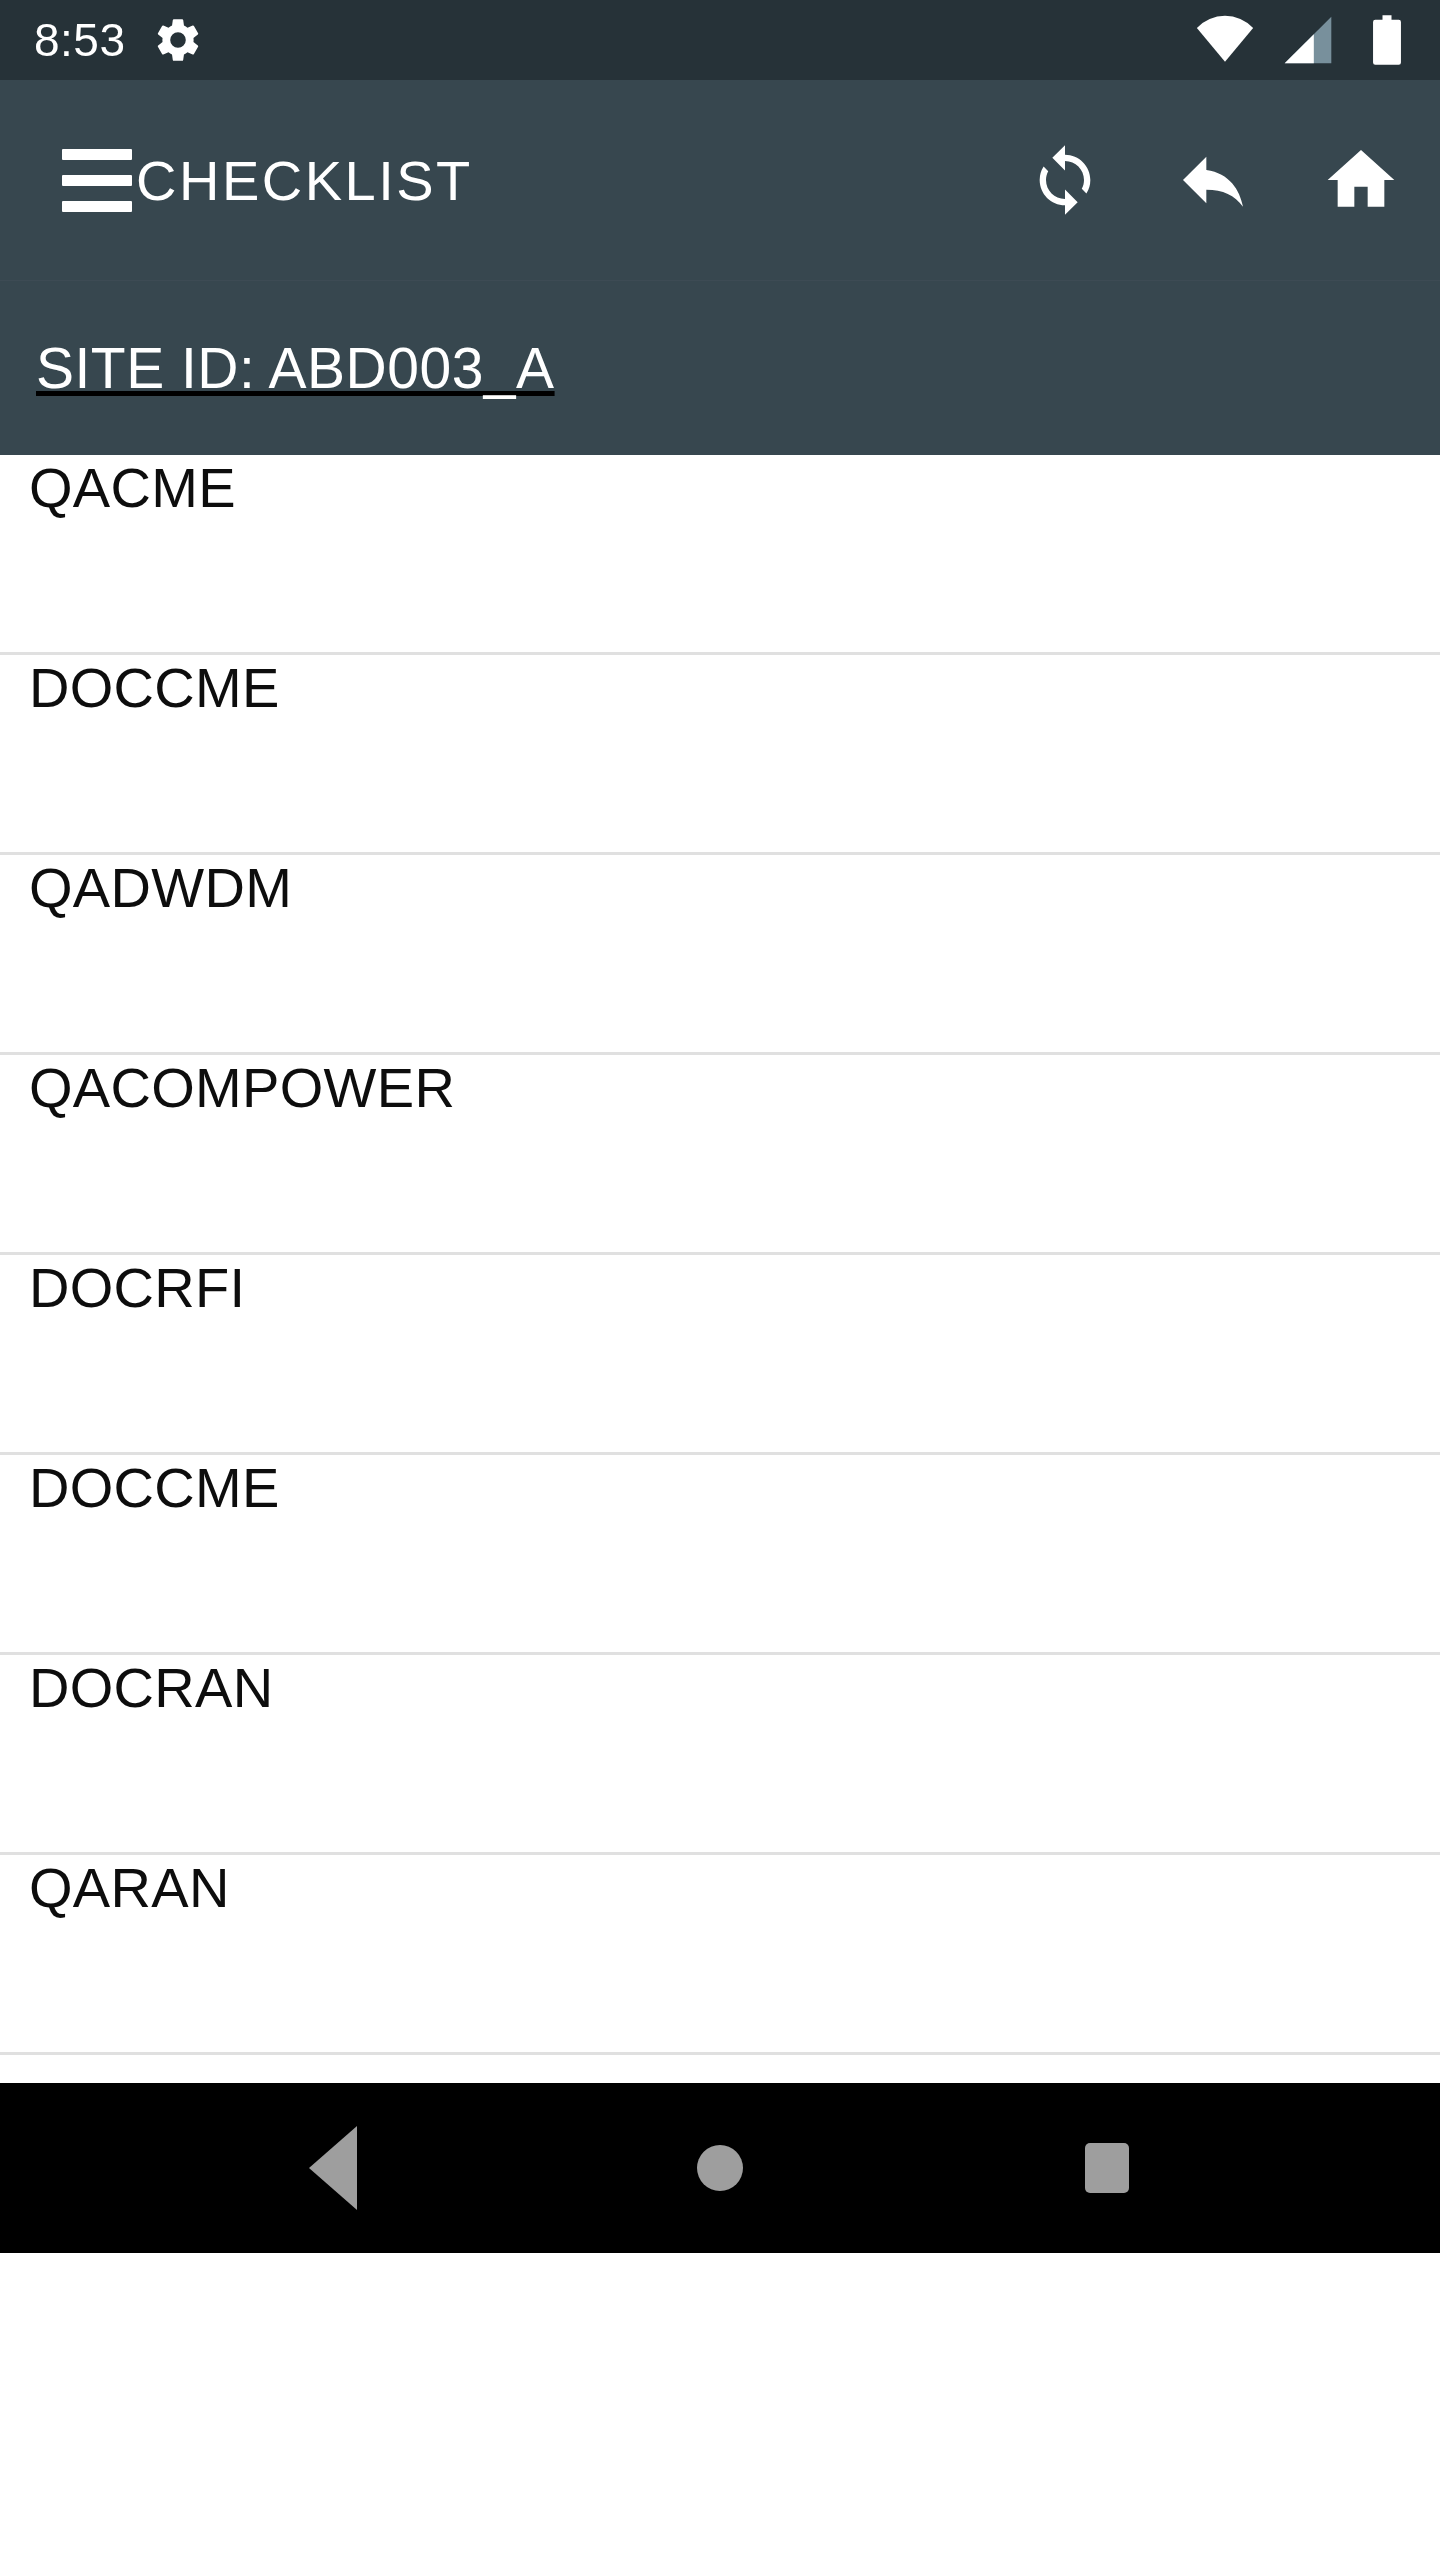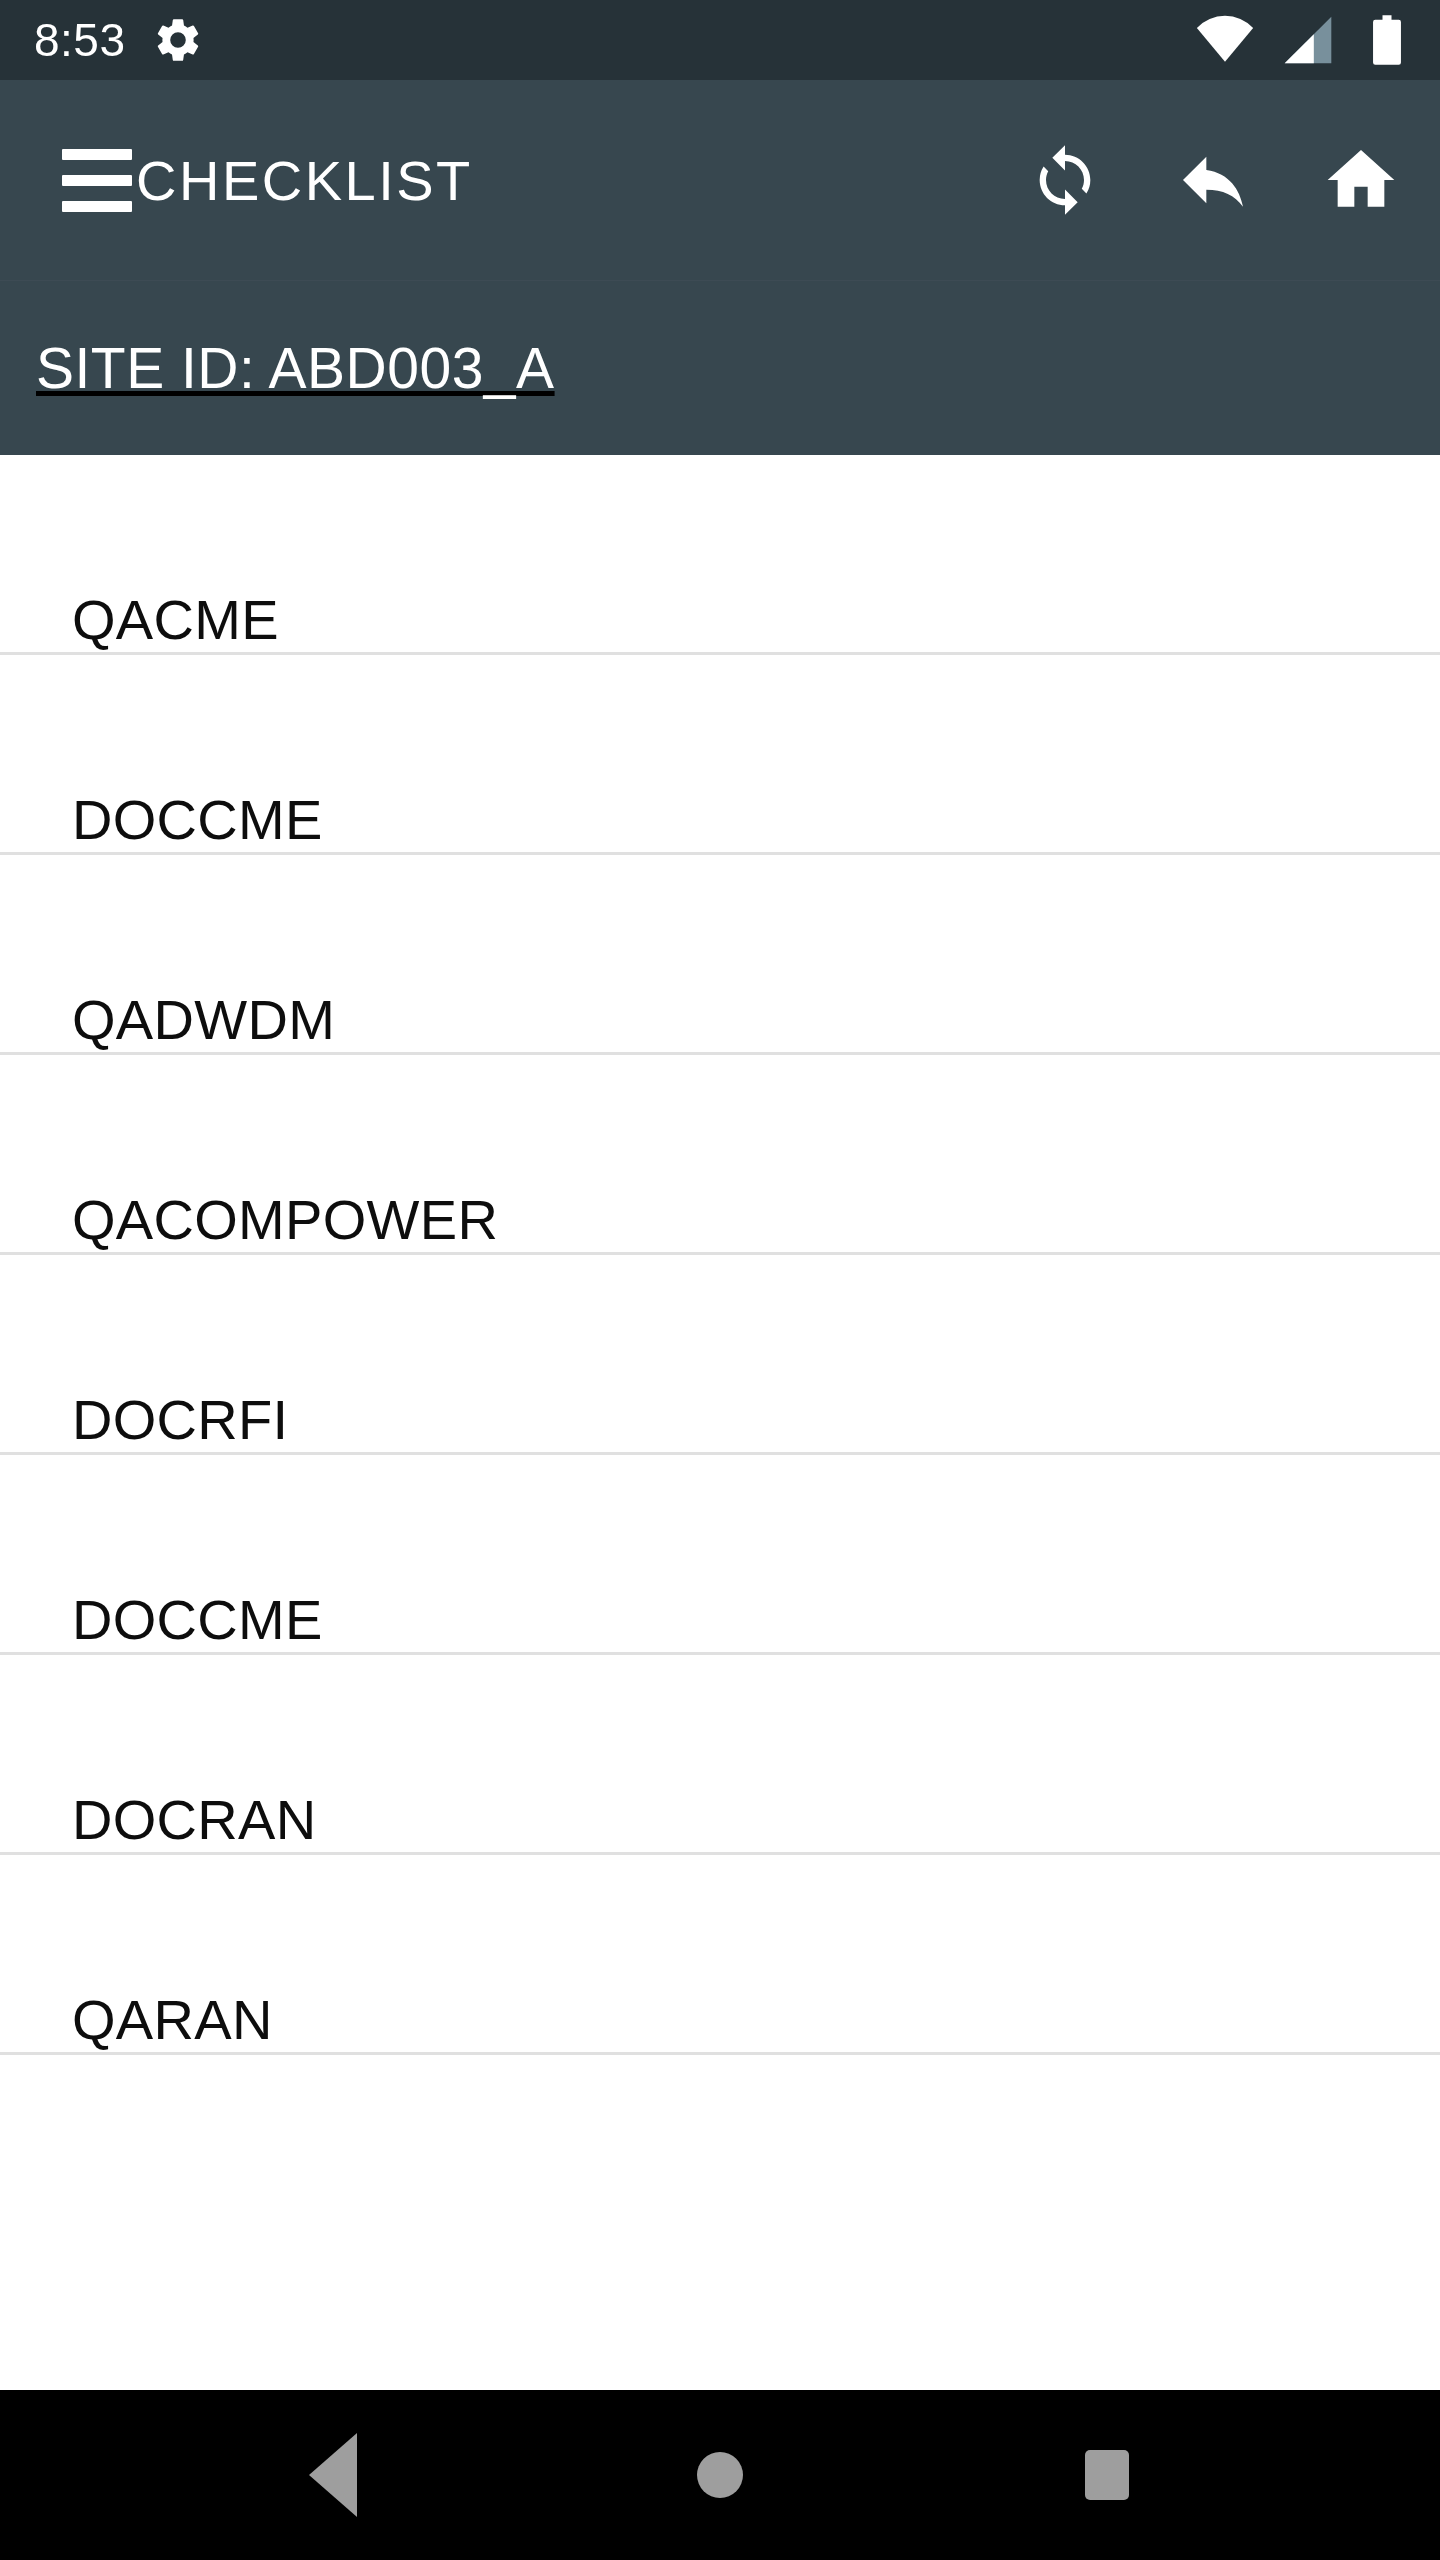--- a/index.html
+++ b/index.html
@@ -10,21 +10,21 @@
   body {
     width: 1440px;
     height: 2560px;
     overflow: hidden;
     font-family: "Liberation Sans", sans-serif;
     -webkit-font-smoothing: antialiased;
   }
   #app {
     position: relative;
     width: 1440px;
-    height: 2560px;
+    height: 2253px;
     display: flex;
     flex-direction: column;
   }
 
   
   .status-bar {
     height: 80px;
     flex: 0 0 80px;
     background: #263238;
     display: flex;
@@ -129,22 +129,22 @@
   .list {
     flex: 1 1 auto;
     background: #ffffff;
     overflow: hidden;
     position: relative;
   }
   .list-item {
     height: 200px;
     box-sizing: border-box;
     display: flex;
-    align-items: flex-end;
-    padding: 0 36px 0 72px;
+    align-items: flex-start;
+    padding: 0 36px 0 29px;
     border-bottom: 3px solid #E0E0E0;
     background: #ffffff;
     cursor: pointer;
   }
   .list-item-label {
     color: #0d0d0d;
     font-size: 56px;
     font-weight: 400;
     letter-spacing: 0.3px;
     font-family: "Liberation Sans", sans-serif;

